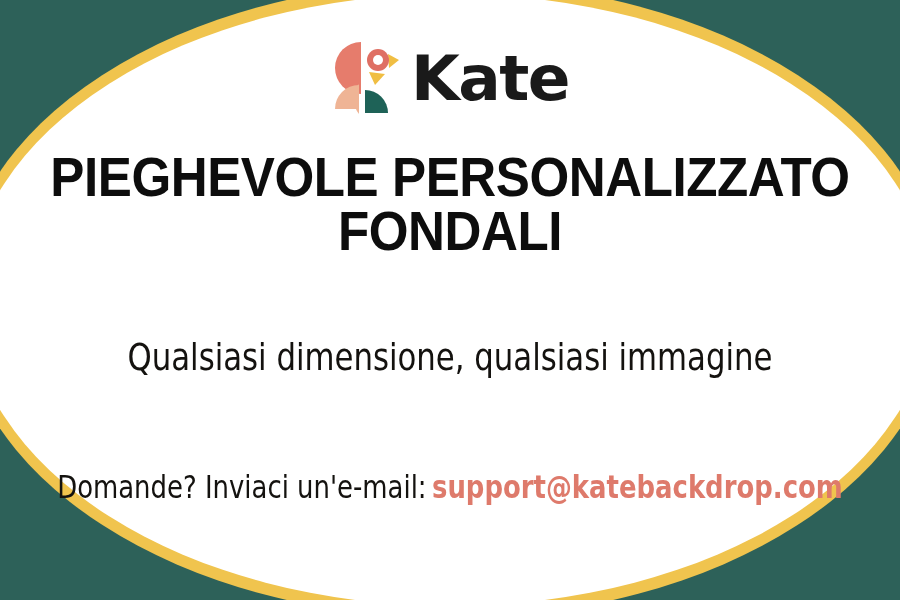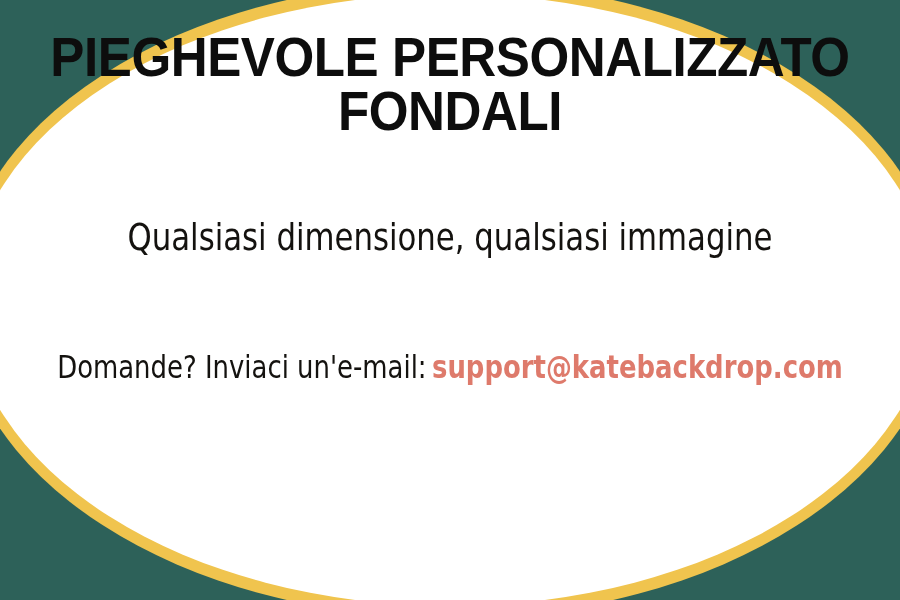--- a/index.html
+++ b/index.html
@@ -126,20 +126,39 @@
 <div id="banner">
 
   <svg class="ellipse-layer" viewBox="0 0 900 600" preserveAspectRatio="none">
     <rect x="0" y="0" width="900" height="600" fill="#2D6159"></rect>
     <ellipse cx="450" cy="300" rx="492" ry="318" fill="#F0C44E"></ellipse>
     <ellipse cx="450" cy="300" rx="482" ry="306" fill="#FFFFFF"></ellipse>
   </svg>
 
   <div class="content">
 
+    <div class="logo-row">
+      <svg class="logo-mark" viewBox="0 0 74 78">
+
+        <path d="M30 4 A26 26 0 0 0 30 56 Z" fill="#E67C6C"></path>
+
+        <path d="M28 46 A24 24 0 0 0 28 76 L28 46 Z" fill="#EFB495"></path>
+        <path d="M28 47 A24 24 0 0 0 4 71 L28 71 Z" fill="#EFB495"></path>
+
+        <path d="M34 52 A23 23 0 0 1 57 75 L34 75 Z" fill="#1E6257"></path>
+
+        <path d="M57 16 L68 22 L58 30 Z" fill="#F0BE43"></path>
+
+        <path d="M38 34 L54 36 L44 47 Z" fill="#F0BE43"></path>
+
+        <circle cx="47" cy="22" r="11" fill="#DF6F63"></circle>
+        <circle cx="47" cy="22" r="5" fill="#FFFFFF"></circle>
+      </svg>
+      <span class="logo-word">Kate</span>
+    </div>
 
     <h1 class="headline">PIEGHEVOLE PERSONALIZZATO
 FONDALI</h1>
 
     <p class="subtitle">Qualsiasi dimensione, qualsiasi immagine</p>
 
     <p class="email-row">
       <span class="email-label">Domande? Inviaci un'e-mail:</span><span class="email-address">support@katebackdrop.com</span>
     </p>
 

